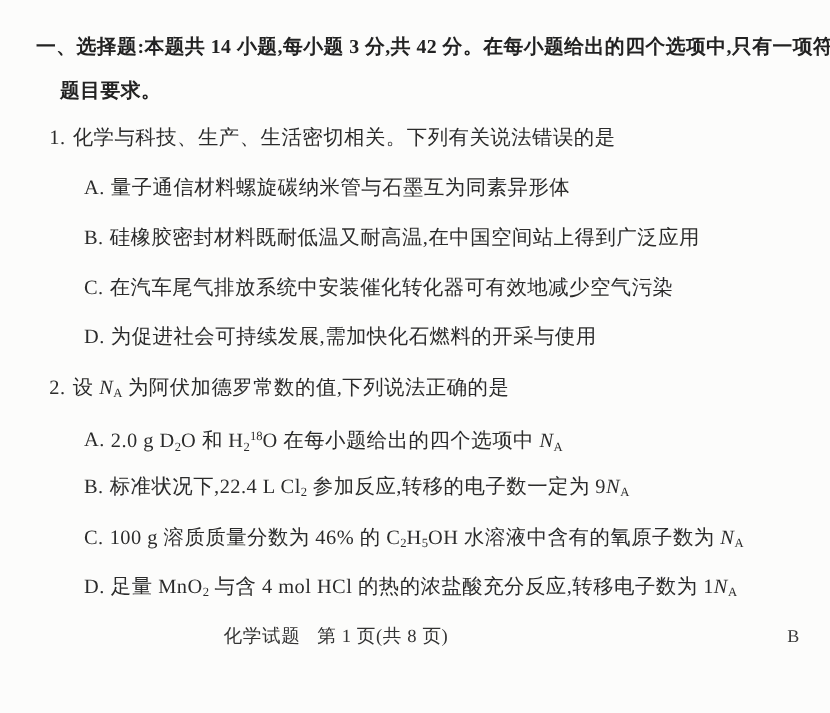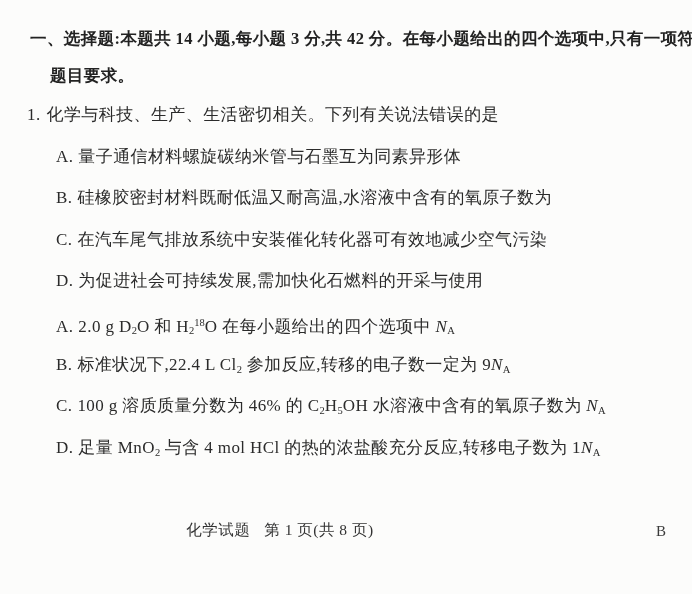--- a/index.html
+++ b/index.html
@@ -32,21 +32,21 @@
     line-height: 37px;
     letter-spacing: 0.4px;
     color: #222;
   }
   .section-header .hline { display: block; white-space: nowrap; }
   .section-header .hline2 { margin-left: 20px; }
 
   
   .questions {
     position: absolute;
-    left: 27px;
+    left: 41px;
     top: 94px;
     right: 12px;
     font-size: 17px;
     letter-spacing: 0.4px;
   }
   .line {
     height: 41.6px;
     line-height: 41.6px;
     white-space: nowrap;
   }
@@ -86,25 +86,26 @@
 
   <div class="section-header">
     <span class="hline hline1">一、选择题:本题共 14 小题,每小题 3 分,共 42 分。在每小题给出的四个选项中,只有一项符合</span>
     <span class="hline hline2">题目要求。</span>
   </div>
 
   <div class="questions" id="questions">
       <div class="question">
         <div class="line stem"><span class="qnum">1.</span><span>化学与科技、生产、生活密切相关。下列有关说法错误的是</span></div>
         <div class="line option"><span class="olabel">A.</span><span>量子通信材料螺旋碳纳米管与石墨互为同素异形体</span></div>
-        <div class="line option"><span class="olabel">B.</span><span>硅橡胶密封材料既耐低温又耐高温,水溶液中含有的氧原子数为</span></div>
+        <div class="line option"><span class="olabel">B.</span><span>硅橡胶密封材料既耐低温又耐高温,在中国空间站上得到广泛应用</span></div>
         <div class="line option"><span class="olabel">C.</span><span>在汽车尾气排放系统中安装催化转化器可有效地减少空气污染</span></div>
         <div class="line option"><span class="olabel">D.</span><span>为促进社会可持续发展,需加快化石燃料的开采与使用</span></div>
       </div>
       <div class="question">
+        <div class="line stem"><span class="qnum">2.</span><span>设 </span><span class="i">N</span><span class="sub">A</span><span> 为阿伏加德罗常数的值,下列说法正确的是</span></div>
         <div class="line option"><span class="olabel">A.</span><span>2.0 g D</span><span class="sub">2</span><span>O 和 H</span><span class="sub">2</span><span class="sup">18</span><span>O 在每小题给出的四个选项中 </span><span class="i">N</span><span class="sub">A</span></div>
         <div class="line option"><span class="olabel">B.</span><span>标准状况下,22.4 L Cl</span><span class="sub">2</span><span> 参加反应,转移的电子数一定为 9</span><span class="i">N</span><span class="sub">A</span></div>
         <div class="line option"><span class="olabel">C.</span><span>100 g 溶质质量分数为 46% 的 C</span><span class="sub">2</span><span>H</span><span class="sub">5</span><span>OH 水溶液中含有的氧原子数为 </span><span class="i">N</span><span class="sub">A</span></div>
         <div class="line option"><span class="olabel">D.</span><span>足量 MnO</span><span class="sub">2</span><span> 与含 4 mol HCl 的热的浓盐酸充分反应,转移电子数为 1</span><span class="i">N</span><span class="sub">A</span></div>
       </div>
     </div>
 
   <div class="footer">
     <span class="ftitle">化学试题</span><span>第 1 页(共 8 页)</span>
   </div>

